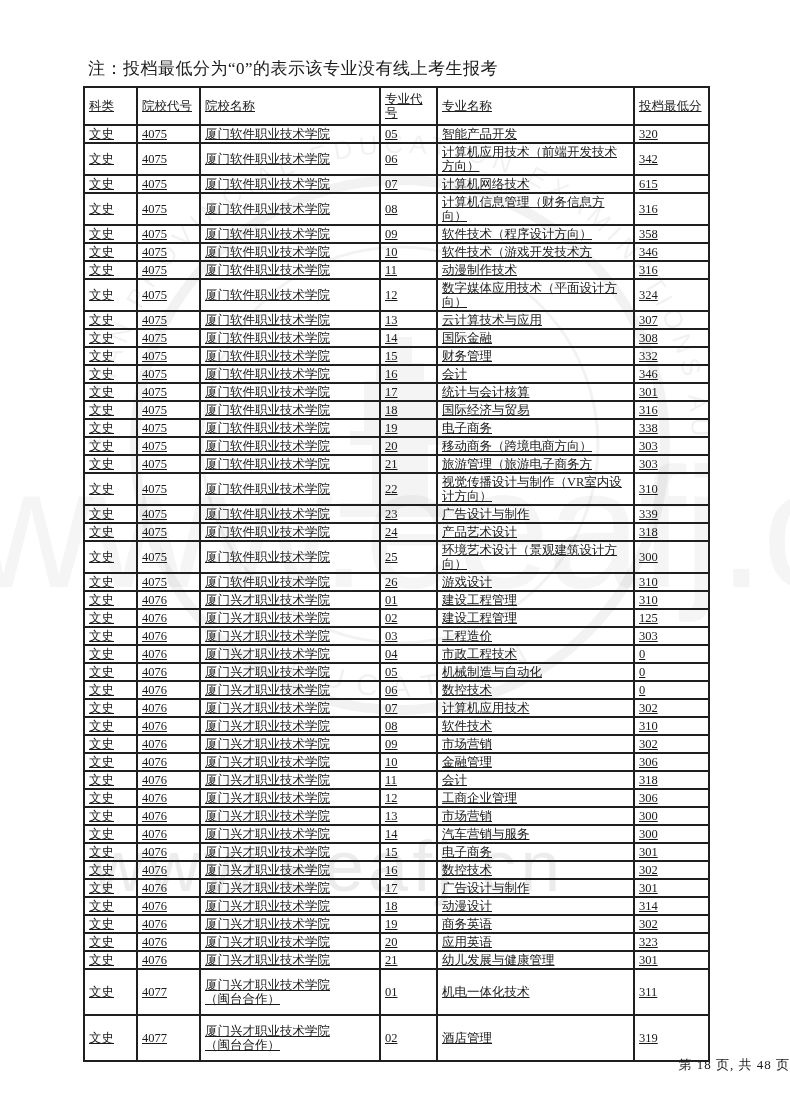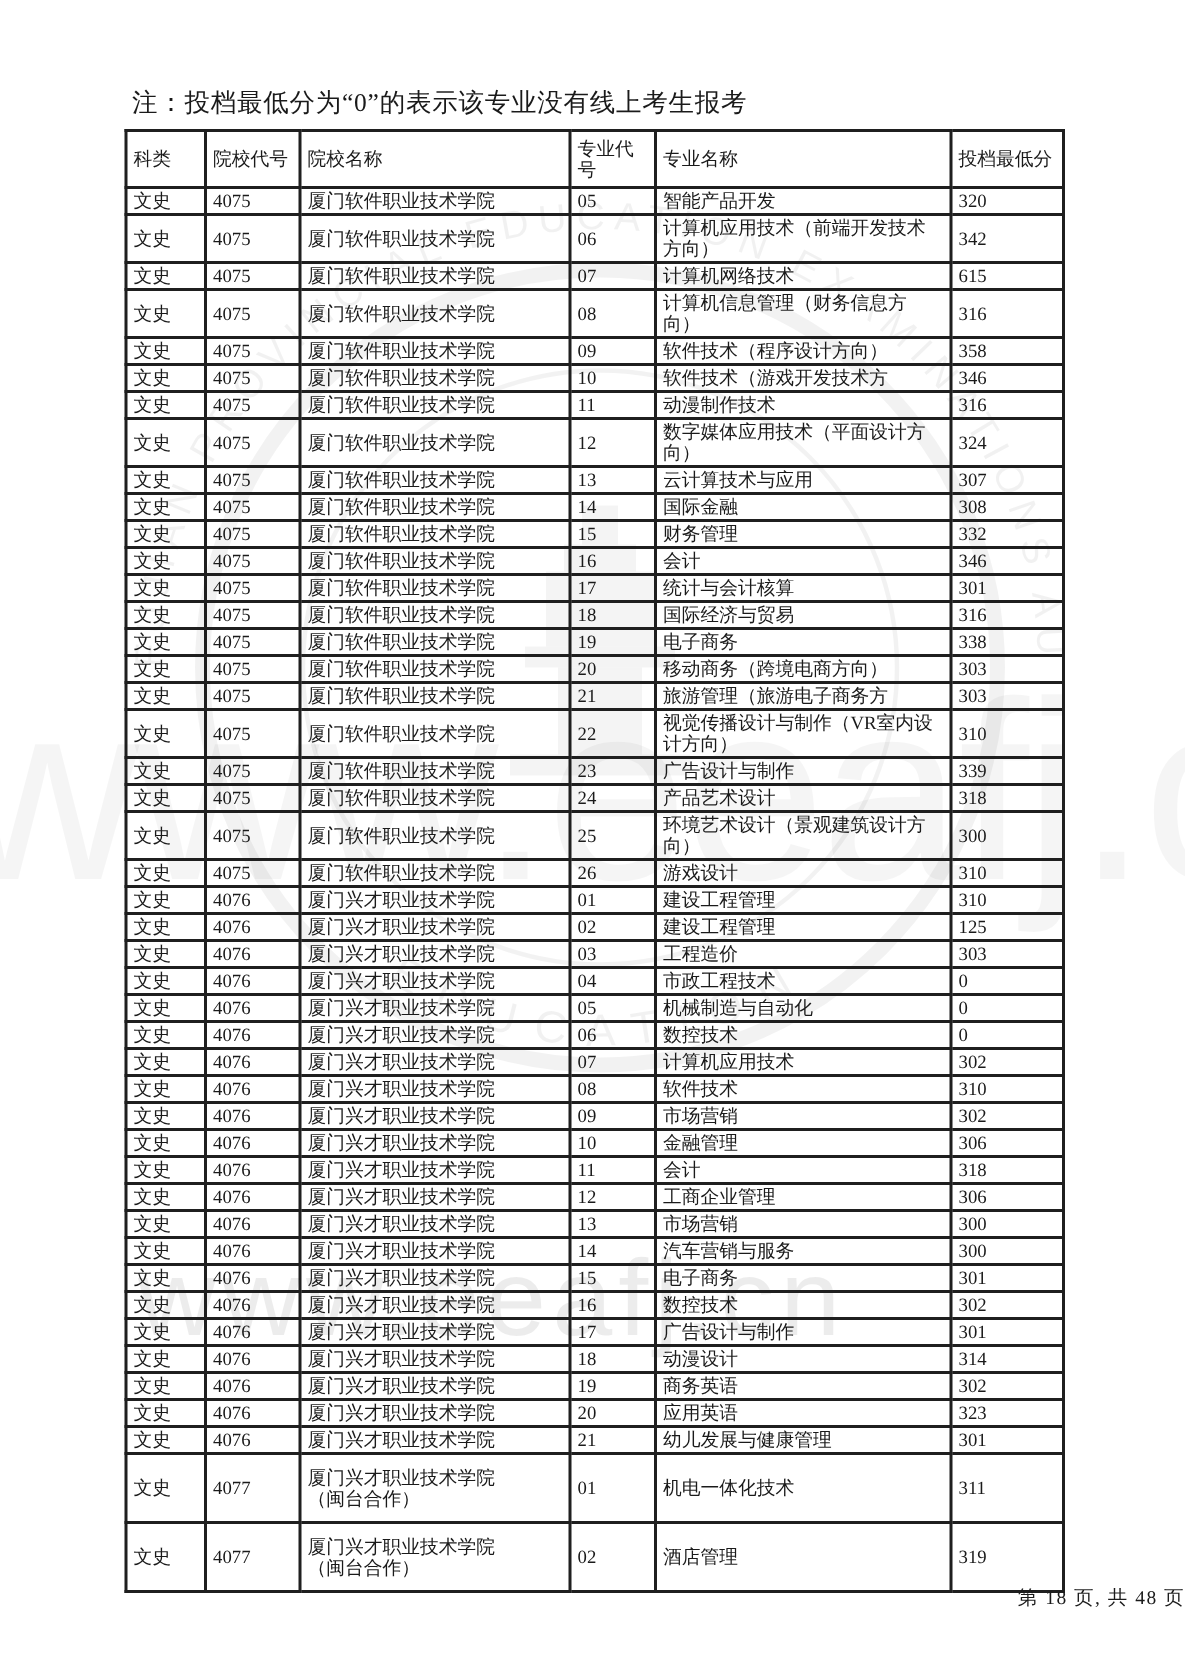--- a/index.html
+++ b/index.html
@@ -26,21 +26,21 @@
     font-size:72px; font-weight:500; letter-spacing:4px;
     color:rgba(0,0,0,0.075); white-space:nowrap;
   }
 
   
   .content { position:relative; z-index:1; }
   .note { position:absolute; left:88px; top:57px; font-size:17px; letter-spacing:0.5px; }
 
   table.results {
     position:absolute; left:83px; top:86px; width:625px;
-    border-collapse:collapse; table-layout:fixed;
+    border-collapse:collapse; table-layout:fixed;text-decoration:underline;
   }
   th, td {
     border:2px solid #1f1f1f;
     font-size:12.5px; line-height:14px;
     padding:1px 4px;
     font-weight:normal; text-align:left; vertical-align:middle;
     overflow:hidden; word-break:break-all;
   }
   thead th { padding:4px 4px; }
   td.cell-min-score { padding-right:4px; }

